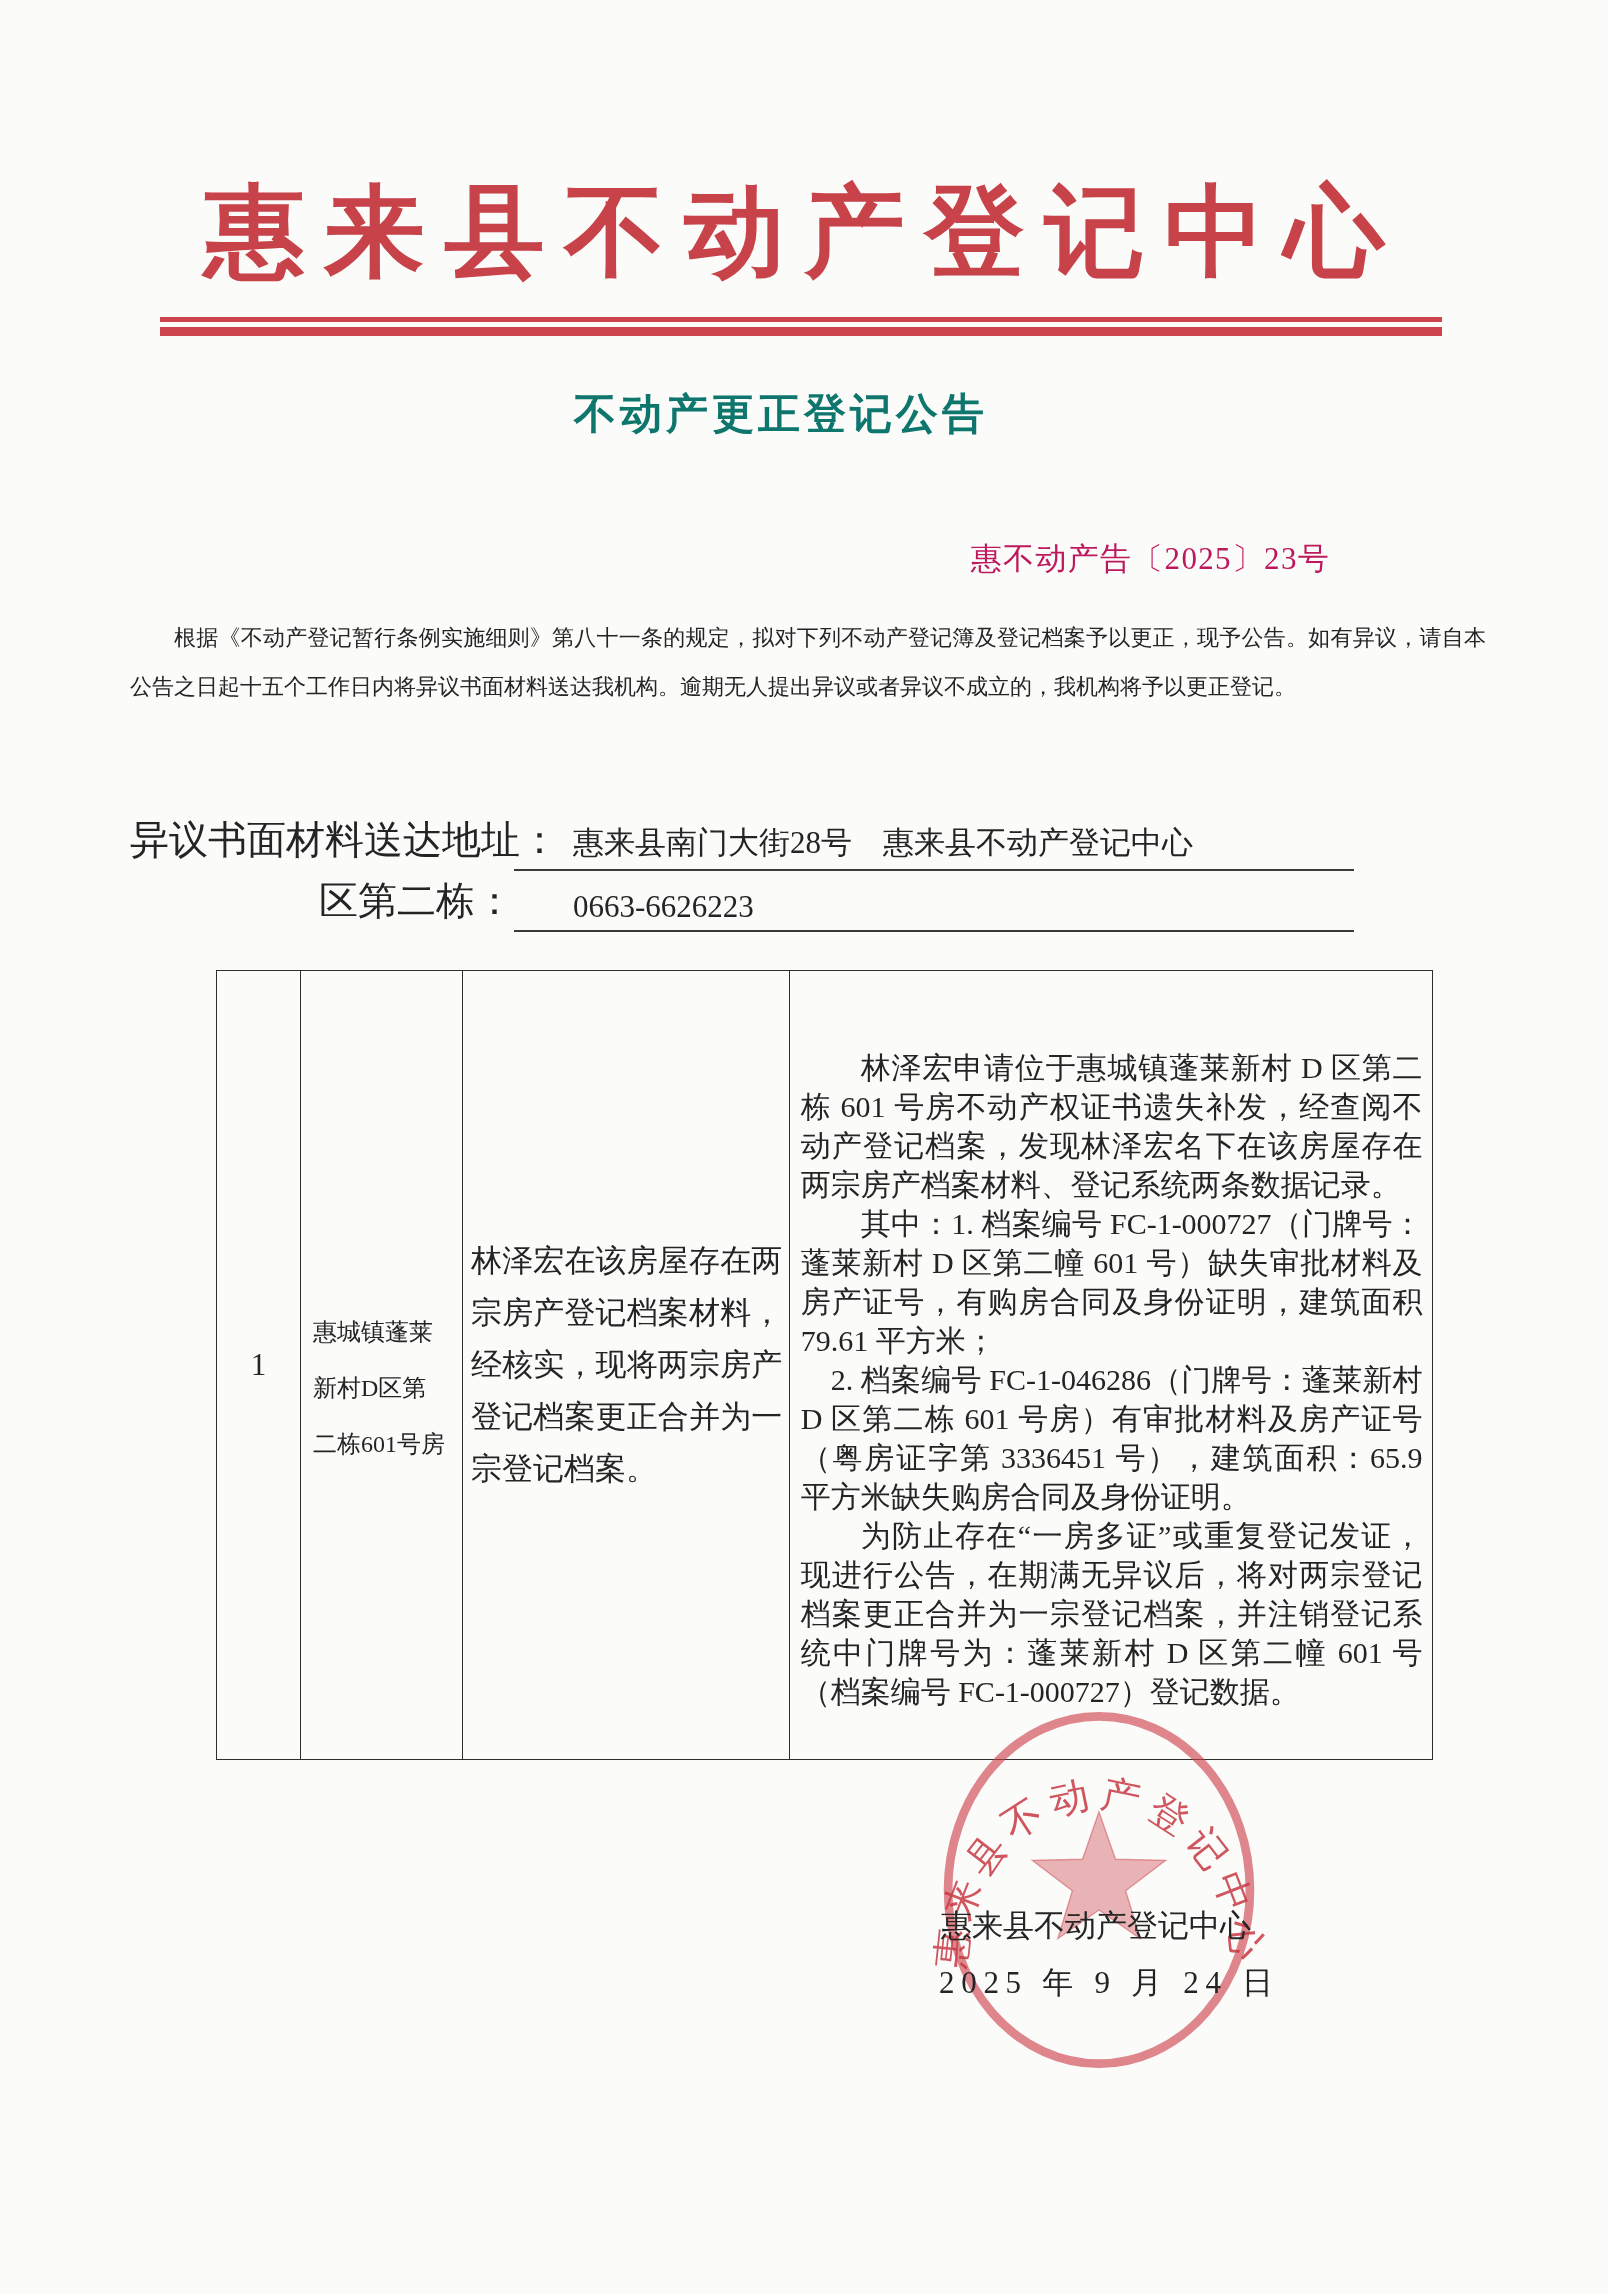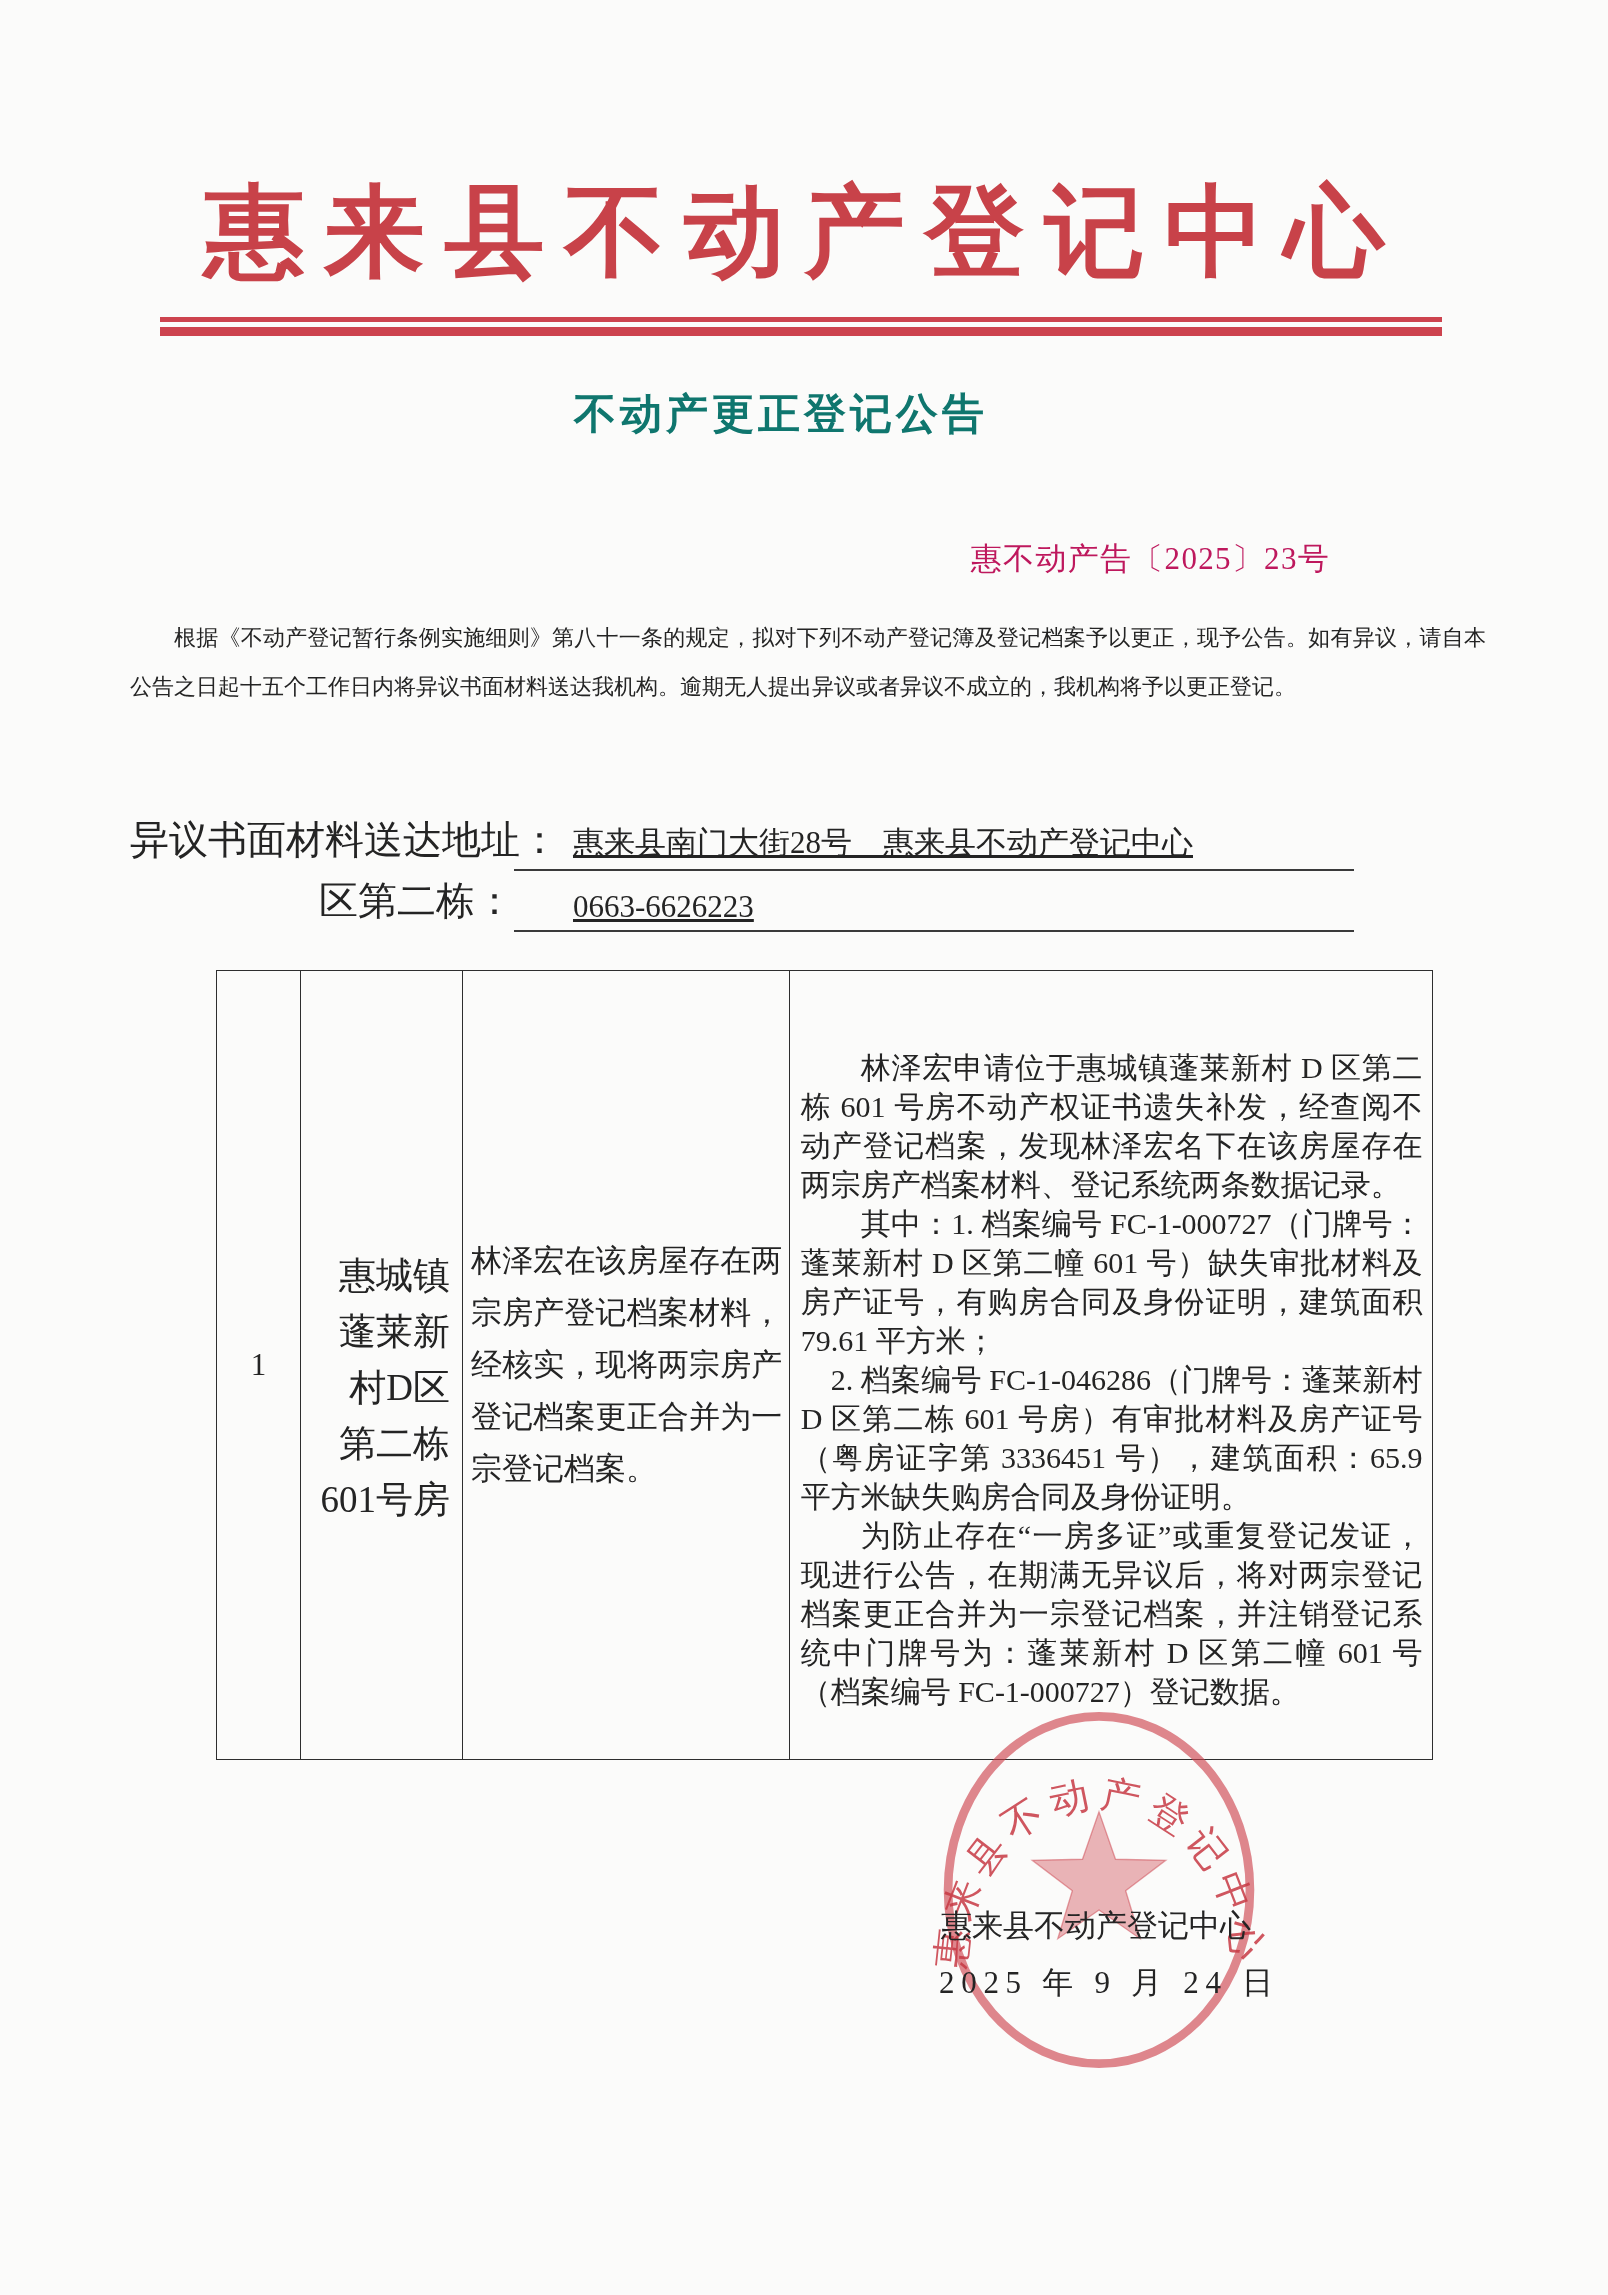--- a/index.html
+++ b/index.html
@@ -44,21 +44,21 @@
   .field-row.address{top:823px;}
   .field-row.contact{top:884px;}
   .field-label{
     width:384px;text-align:right;font-size:39px;color:#242424;
     padding-bottom:4px;white-space:nowrap;
   }
   .field-value-wrap{
     flex:0 0 auto;width:840px;border-bottom:2px solid #3a3a3a;
     padding:0 0 5.3px 59px;box-sizing:border-box;
   }
-  .field-value{font-size:31px;color:#242424;white-space:nowrap;text-decoration:underline;}
+  .field-value{font-size:31px;color:#242424;white-space:nowrap;}
 
   
   table.notice-table{
     position:absolute;left:216px;top:970px;width:1216px;height:790px;
     border-collapse:collapse;table-layout:fixed;z-index:1;
   }
   .notice-table td,.notice-table th{
     border:1.3px solid #2e2e2e;vertical-align:middle;
     font-weight:normal;color:#242424;box-sizing:border-box;
   }
@@ -66,21 +66,21 @@
   .notice-table tr.hdr th{
     border-top:2.7px solid #2e2e2e;border-bottom:2.7px solid #2e2e2e;
     font-size:31px;letter-spacing:1.3px;text-align:center;
   }
   .col-seq{width:84px;}
   .col-loc{width:162px;}
   .col-corr{width:327px;}
   .col-rem{width:643px;}
   .cell-seq{text-align:center;font-size:31px;}
   .cell-loc{
-    text-align:right;font-size:37px;line-height:56px;
+    text-align:left;font-size:24px;line-height:56px;
     padding:53px 12px 6.7px 12px;vertical-align:middle;
   }
   .cell-corr{
     font-size:31px;line-height:52px;text-align:justify;
     padding:6.7px 6.7px 6.7px 8px;vertical-align:middle;
   }
   .cell-rem{
     font-size:30px;line-height:39px;text-align:justify;
     padding:35px 9.4px 6.7px 10.7px;vertical-align:top;
   }

